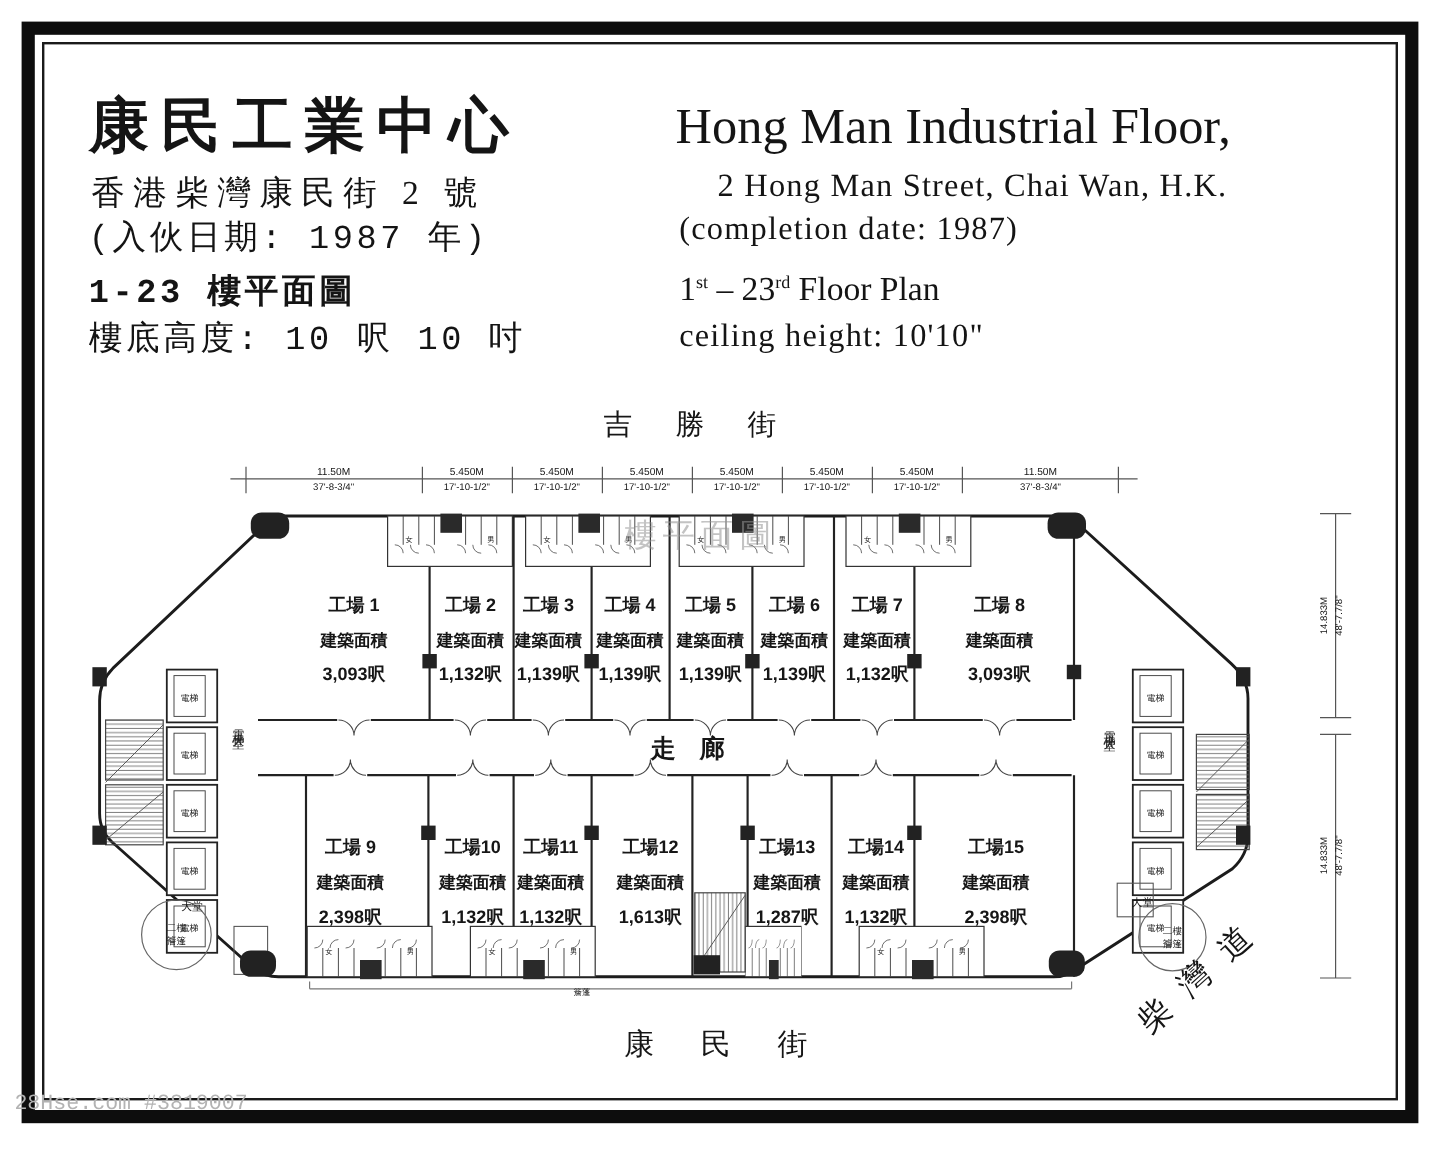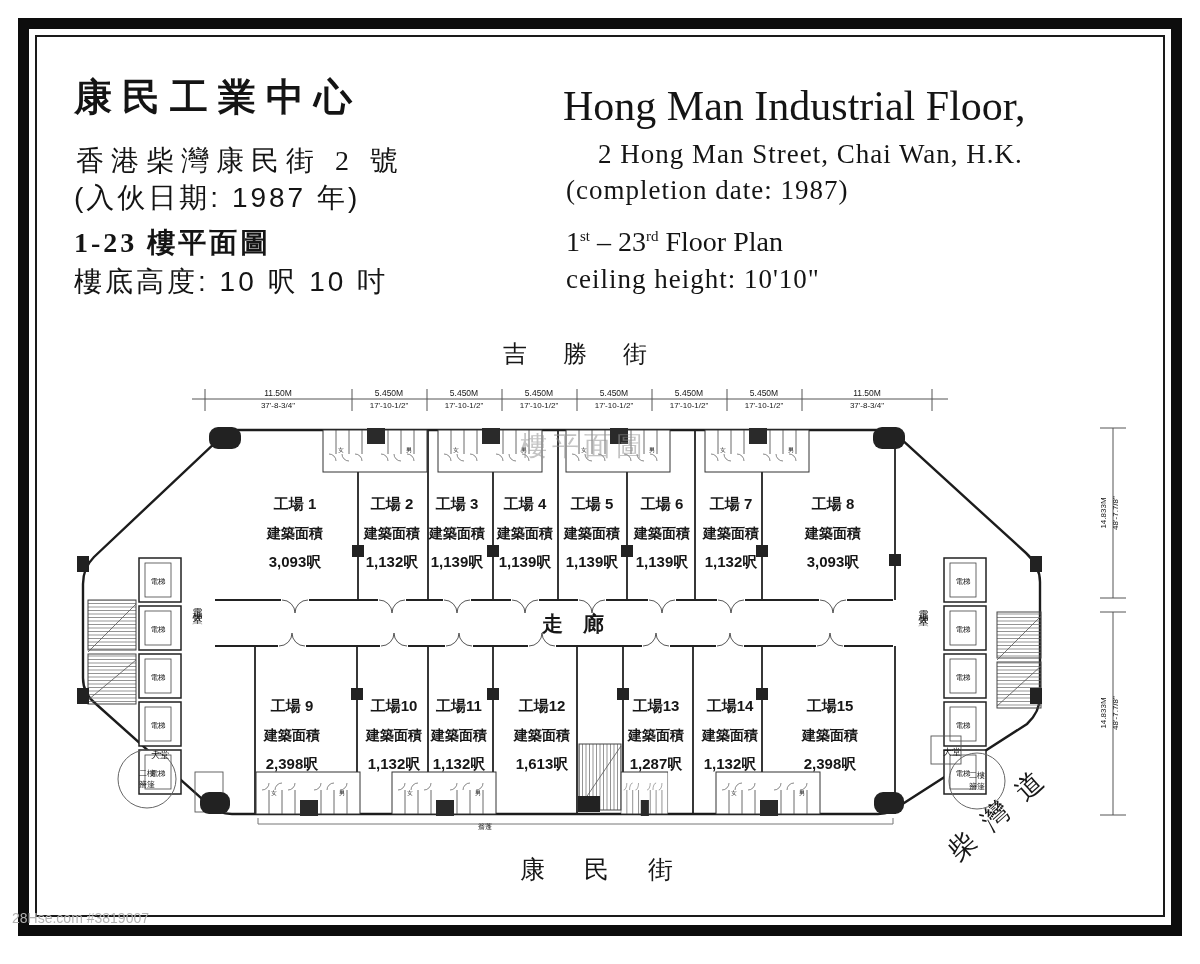--- a/index.html
+++ b/index.html
@@ -3,31 +3,31 @@
 <meta charset="utf-8">
 <style>
   html,body{margin:0;padding:0;}
   body{
     width:1200px;height:964px;position:relative;background:#ffffff;
     font-family:"Liberation Sans",sans-serif;color:#141414;overflow:hidden;
   }
   .frame-outer{position:absolute;left:18px;top:18px;right:18px;bottom:28px;border:11px solid #0d0d0d;}
   .frame-inner{position:absolute;left:35px;top:35px;right:35px;bottom:47px;border:2px solid #1a1a1a;}
   .abs{position:absolute;white-space:nowrap;}
-  .zh-title{font-size:38px;font-weight:700;letter-spacing:10px;font-family:"Liberation Sans",sans-serif;}
+  .zh-title{font-size:50px;font-weight:700;letter-spacing:10px;font-family:"Liberation Sans",sans-serif;}
   .zh-sub{font-size:28px;letter-spacing:7px;font-family:"Liberation Serif",serif;text-align:center;}
-  .zh-sub2{font-size:28px;letter-spacing:3px;font-family:Liberation Sans, sans-serif;}
-  .zh-bold{font-size:28px;font-weight:700;letter-spacing:3px;font-family:Liberation Serif, serif;}
+  .zh-sub2{font-size:28px;letter-spacing:3px;font-family:Liberation Mono, monospace;}
+  .zh-bold{font-size:28px;font-weight:700;letter-spacing:3px;font-family:Liberation Mono, monospace;}
   .en-title{font-size:42px;font-family:"Liberation Serif",serif;}
   .en-sub{font-size:27px;font-family:"Liberation Serif",serif;letter-spacing:1px;}
   .en-floor{font-size:28px;font-family:"Liberation Serif",serif;}
   .en-floor sup{font-size:15px;}
   .vtext{writing-mode:vertical-rl;text-orientation:upright;font-size:10px;letter-spacing:2px;color:#222;}
   .wm-center{font-size:27px;letter-spacing:5px;color:rgba(145,145,145,0.55);z-index:6;}
-  .wm-corner{font-size:14px;color:#b3b3b3;z-index:10;font-family:Liberation Sans, sans-serif;text-align:center;}
+  .wm-corner{font-size:18px;color:#b3b3b3;z-index:10;font-family:Liberation Mono, monospace;text-align:center;}
   svg text{font-family:"Liberation Sans",sans-serif;fill:#161616;}
 </style>
 </head>
 <body>
 
 <div class="frame-outer"></div>
 <div class="frame-inner"></div>
 
 <div class="abs zh-title" style="left:74px;top:72px;">康民工業中心</div>
 <div class="abs zh-sub" style="left:76px;top:142px;">香港柴灣康民街 2 號</div>

